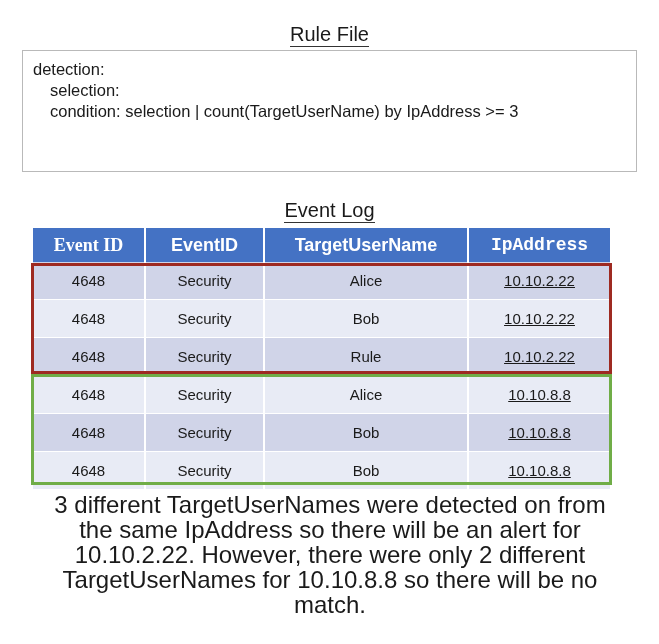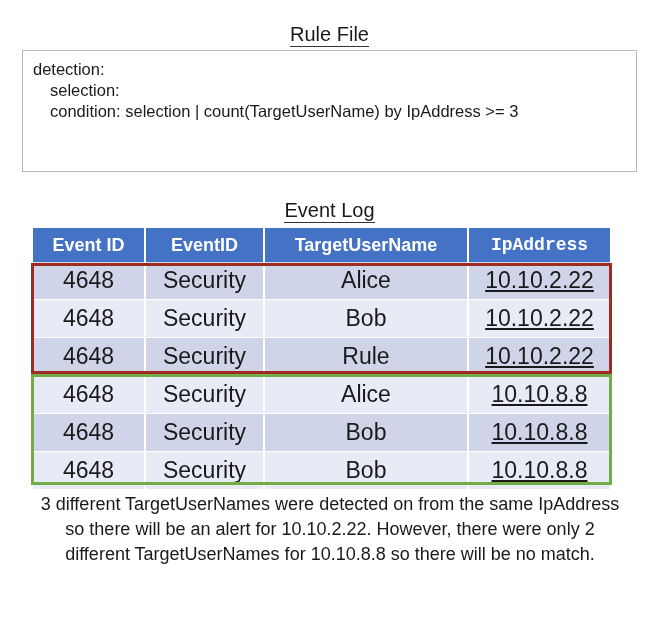--- a/index.html
+++ b/index.html
@@ -74,27 +74,27 @@
     background: #4472c4;
     color: #ffffff;
     font-size: 18px;
     font-weight: bold;
     height: 34px;
     text-align: center;
     border-left: 2px solid #ffffff;
     border-right: 2px solid #ffffff;
     padding: 0;
   }
-  table.event-log th:first-child { border-left: none; }
+  table.event-log th:first-child { border-left: none; font-family: Liberation Serif, serif; }
   table.event-log th:last-child { border-right: none; font-family: Liberation Mono, monospace; }
 
   table.event-log td {
     height: 37px;
     text-align: center;
-    font-size: 23px;
+    font-size: 15px;
     color: #1a1a1a;
     border-left: 2px solid #ffffff;
     border-right: 2px solid #ffffff;
     border-bottom: 1px solid #ffffff;
     padding: 0;
   }
   table.event-log td:first-child { border-left: none; }
   table.event-log td:last-child { border-right: none; text-decoration: underline; }
 
   tr.shade-dark td { background: #d0d4e8; }
@@ -121,21 +121,21 @@
     border: 3px solid #70ad47;
   }
 
   
   .caption {
     position: absolute;
     left: 40px;
     top: 492px;
     width: 580px;
     text-align: center;
-    font-size: 18px;
+    font-size: 24px;
     line-height: 25px;
     color: #1a1a1a;
   }
 </style>
 </head>
 <body>
 
 <div class="section-title" id="rule-file-title">
   <span>Rule File</span>
 </div>

